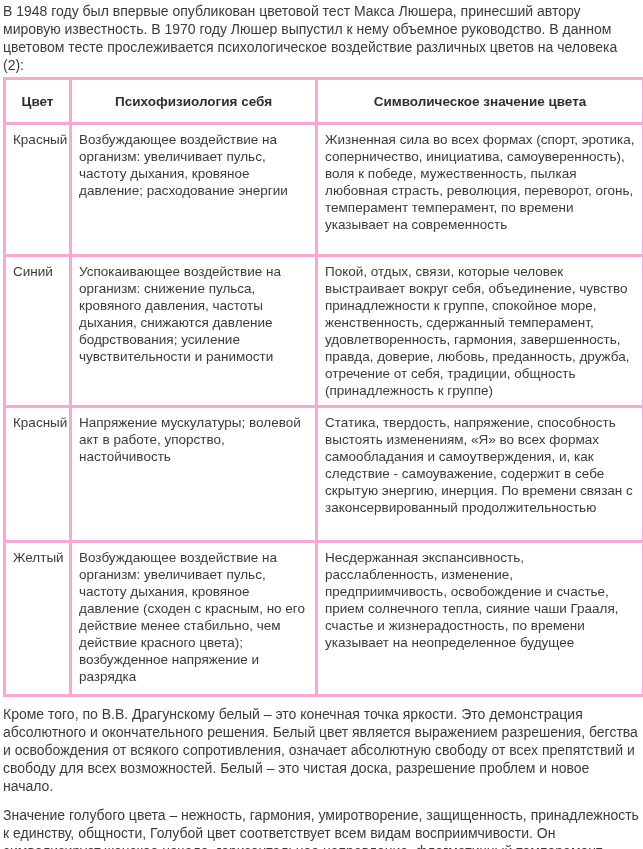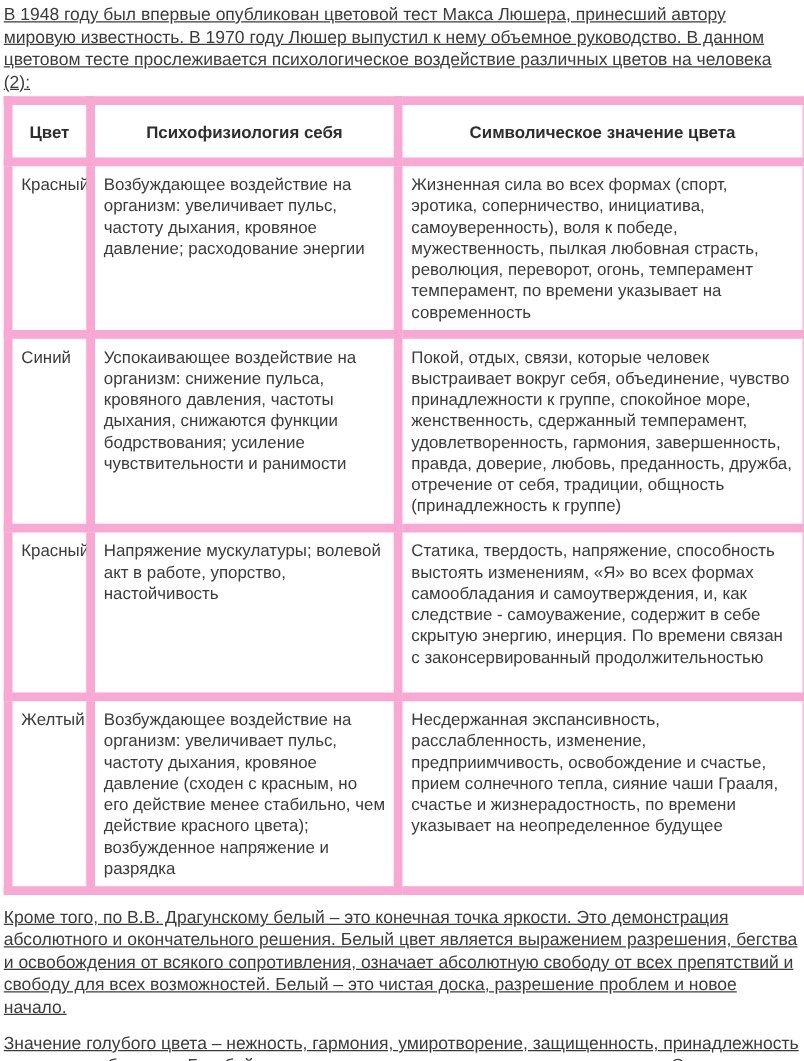--- a/index.html
+++ b/index.html
@@ -13,34 +13,33 @@
     font-family: "Liberation Sans", "DejaVu Sans", sans-serif;
     color: #3b3b3b;
     box-sizing: border-box;
     padding: 2px 3px 0 3px;
     overflow: hidden;
   }
   p {
     margin: 0;
     font-size: 14px;
     line-height: 18px;
-    text-decoration: underline;
   }
   p.intro { margin-bottom: 3px; }
   p.after-table { margin-top: 8px; }
   p.last { margin-top: 11px; }
 
   table.color-table {
     border-collapse: collapse;
     table-layout: fixed;
     width: 639px;
   }
   table.color-table th,
   table.color-table td {
-    border: 7px solid #f9a8d4;
+    border: 3px solid #f9a8d4;
     font-size: 13.5px;
     line-height: 17px;
     vertical-align: top;
     padding: 6px 7px;
     overflow: hidden;
   }
   table.color-table th {
     font-weight: bold;
     text-align: center;
     vertical-align: middle;
@@ -73,21 +72,21 @@
     </tr>
   </thead>
   <tbody>
     <tr class="row-red">
       <td class="color-name">Красный</td>
       <td>Возбуждающее воздействие на организм: увеличивает пульс, частоту дыхания, кровяное давление; расходование энергии</td>
       <td>Жизненная сила во всех формах (спорт, эротика, соперничество, инициатива, самоуверенность), воля к победе, мужественность, пылкая любовная страсть, революция, переворот, огонь, темперамент темперамент, по времени указывает на современность</td>
     </tr>
     <tr class="row-blue">
       <td class="color-name">Синий</td>
-      <td>Успокаивающее воздействие на организм: снижение пульса, кровяного давления, частоты дыхания, снижаются функции бодрствования; усиление чувствительности и ранимости</td>
+      <td>Успокаивающее воздействие на организм: снижение пульса, кровяного давления, частоты дыхания, снижаются давление бодрствования; усиление чувствительности и ранимости</td>
       <td>Покой, отдых, связи, которые человек выстраивает вокруг себя, объединение, чувство принадлежности к группе, спокойное море, женственность, сдержанный темперамент, удовлетворенность, гармония, завершенность, правда, доверие, любовь, преданность, дружба, отречение от себя, традиции, общность (принадлежность к группе)</td>
     </tr>
     <tr class="row-green">
       <td class="color-name">Красный</td>
       <td>Напряжение мускулатуры; волевой акт в работе, упорство, настойчивость</td>
       <td>Статика, твердость, напряжение, способность выстоять изменениям, «Я» во всех формах самообладания и самоутверждения, и, как следствие - самоуважение, содержит в себе скрытую энергию, инерция. По времени связан с законсервированный продолжительностью</td>
     </tr>
     <tr class="row-yellow">
       <td class="color-name">Желтый</td>
       <td>Возбуждающее воздействие на организм: увеличивает пульс, частоту дыхания, кровяное давление (сходен с красным, но его действие менее стабильно, чем действие красного цвета); возбужденное напряжение и разрядка</td>

